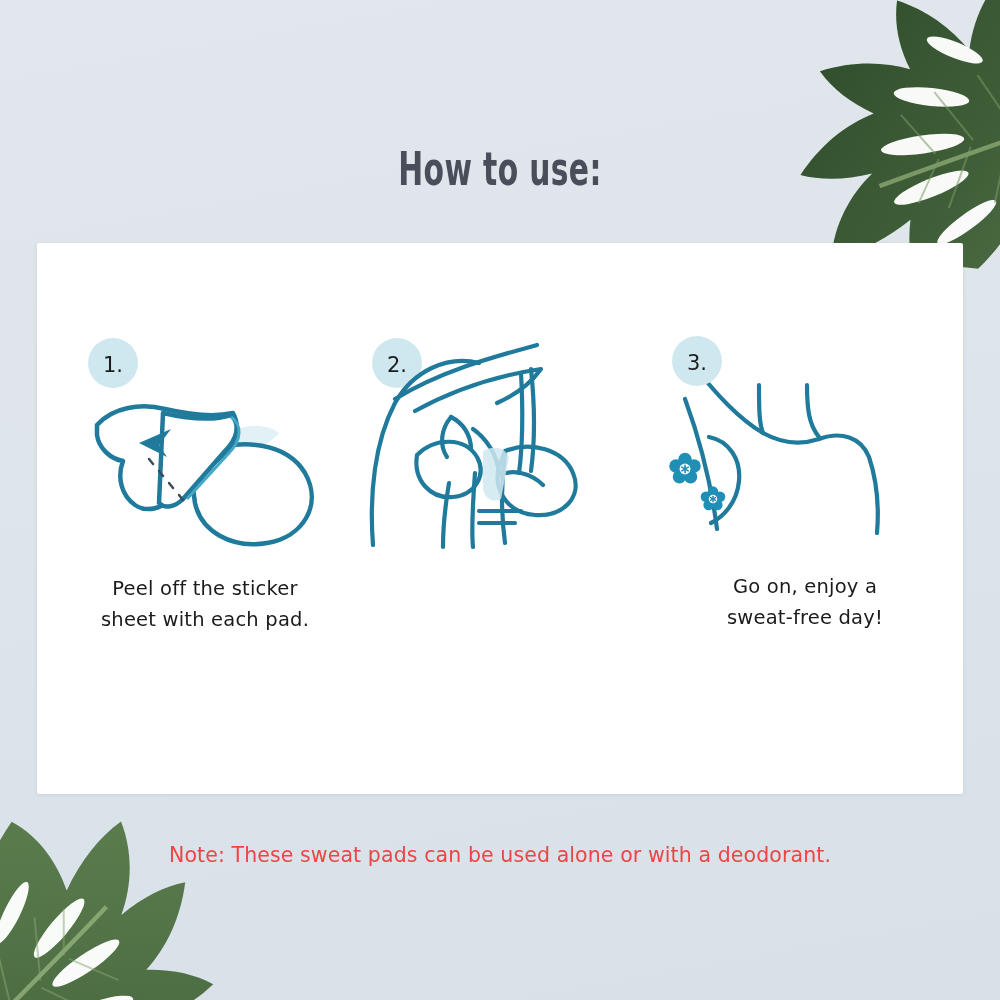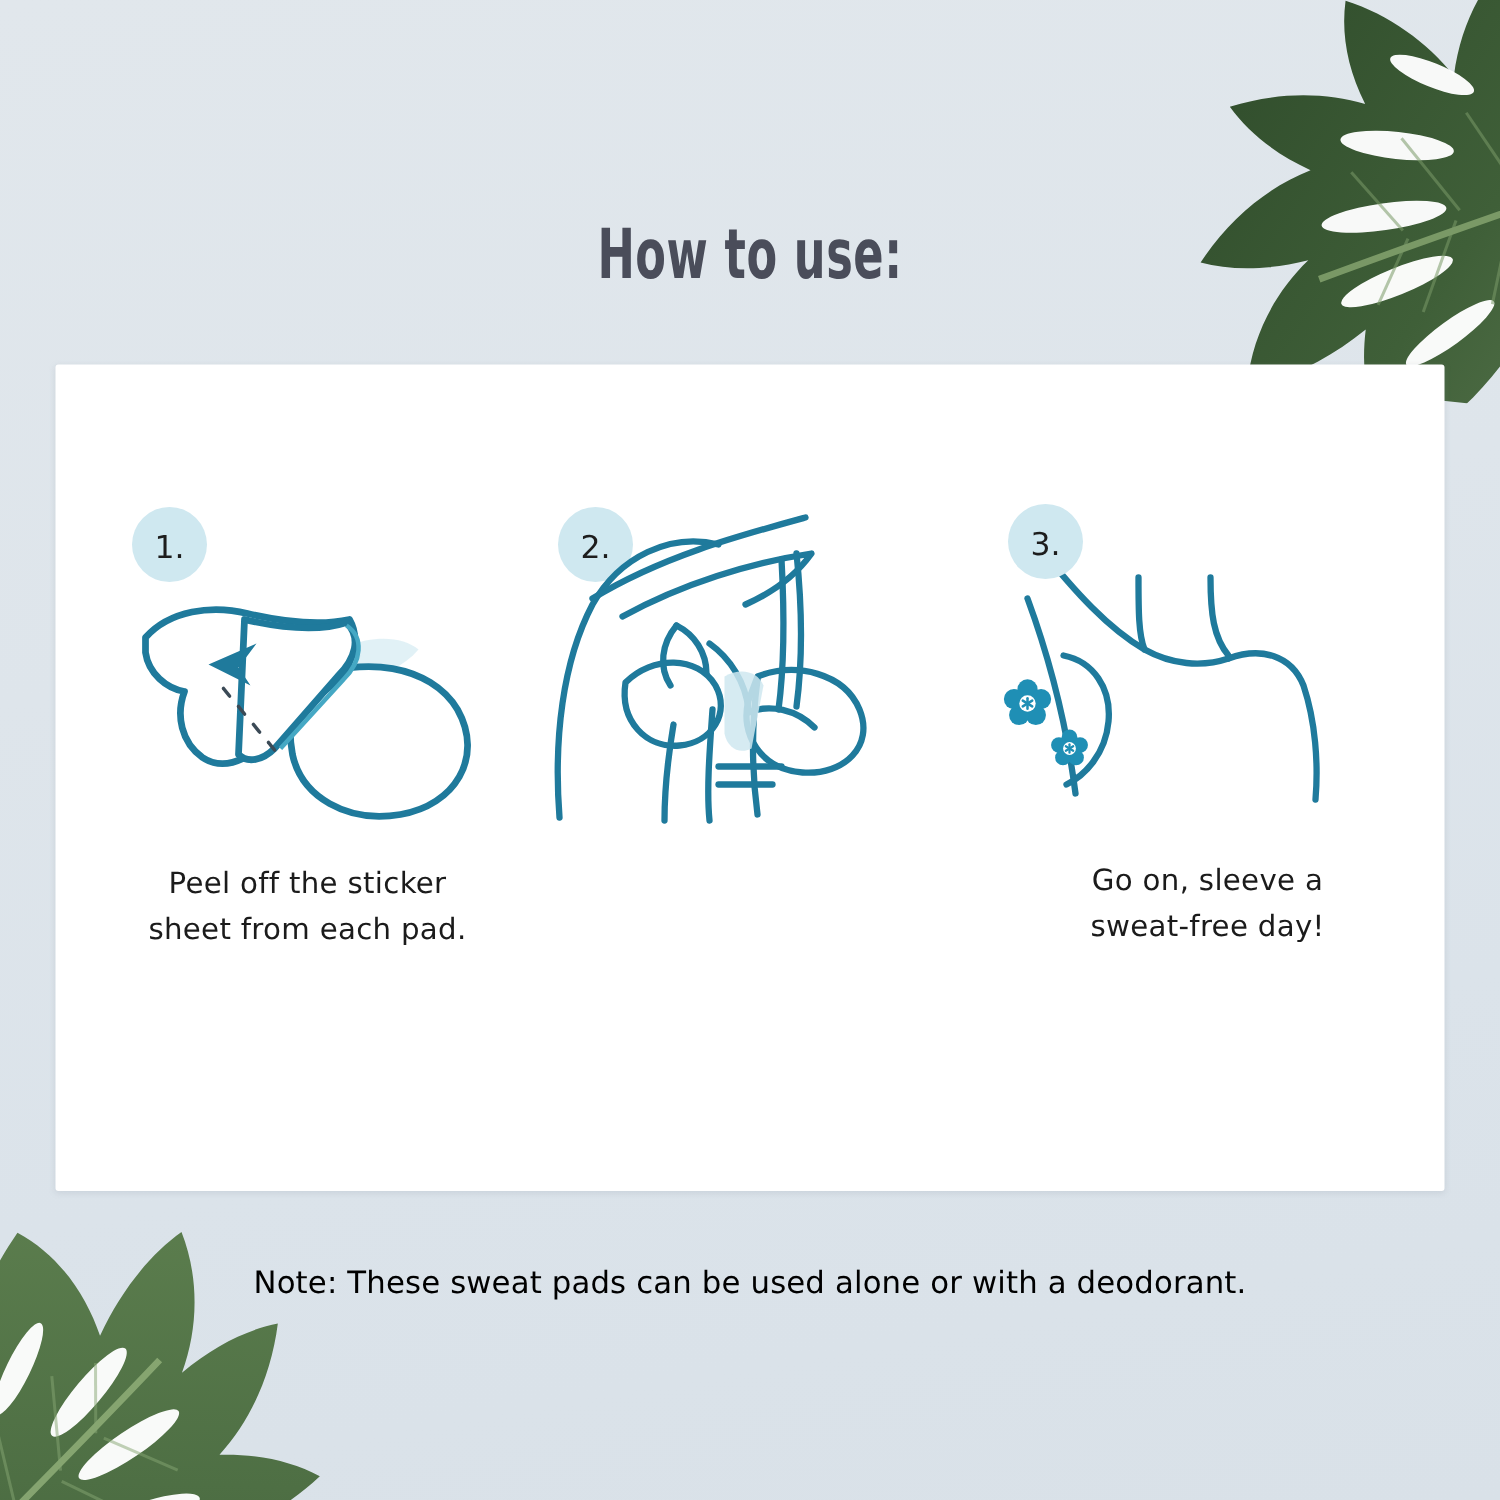--- a/index.html
+++ b/index.html
@@ -63,21 +63,21 @@
   }
   #caption-3 { top:328px; }
 
   
   .note {
     position:absolute;
     left:0; top:843px; width:100%;
     text-align:center;
     font-family: "DejaVu Sans", "Liberation Sans", sans-serif;
     font-size:20.5px;
-    color:#000000;
+    color:#ef4444;
     letter-spacing:0.1px;
   }
 </style>
 </head>
 <body>
 
 <svg class="leaf" id="leaf-top-right" viewBox="0 0 330 300">
   <defs>
     <linearGradient id="lg1" x1="0" y1="0" x2="1" y2="1">
       <stop offset="0%" stop-color="#5d7a52"></stop>
@@ -186,21 +186,21 @@
         <path d="M84,110 L116,96 L104,112 L112,124 Z" fill="#1f7a9c"></path>
 
         <g stroke="#3b4a56" stroke-width="2.4" stroke-linecap="round">
           <path d="M94,126 l4,5"></path>
             <path d="M104,138 l4,5"></path>
           <path d="M114,150 l4,5"></path>
             <path d="M124,162 l4,5"></path>
         </g>
       </svg>
       <div class="caption" id="caption-1">Peel off the sticker
-sheet from each pad.</div>
+sheet with each pad.</div>
     </div>
 
     <div class="step" id="step-2">
       <svg class="step-art" viewBox="0 0 300 230">
         <circle cx="42" cy="30" r="25" fill="#cfe8f0"></circle>
         <text x="42" y="39" text-anchor="middle" font-family="DejaVu Sans, sans-serif" font-size="21" fill="#1d1d1d">2.</text>
 
         <g fill="none" stroke="#1f7a9c" stroke-width="4.2" stroke-linecap="round" stroke-linejoin="round">
 
           <path d="M18,212 C14,160 20,108 40,70 C58,38 92,22 124,30"></path>
@@ -283,20 +283,20 @@
             </g>
             <circle cx="0" cy="0" r="5.2" fill="#ffffff"></circle>
             <g stroke="#1f8fb5" stroke-width="1.8" stroke-linecap="round">
               <path d="M0,-3.4 L0,3.4"></path>
                 <path d="M-3,-1.8 L3,1.8"></path>
                 <path d="M-3,1.8 L3,-1.8"></path>
             </g>
           </g>
         </g>
       </svg>
-      <div class="caption" id="caption-3">Go on, sleeve a
+      <div class="caption" id="caption-3">Go on, enjoy a
 sweat-free day!</div>
     </div>
 
   </div>
 </div>
 
 <div class="note">Note: These sweat pads can be used alone or with a deodorant.</div>
 
 </body></html>

